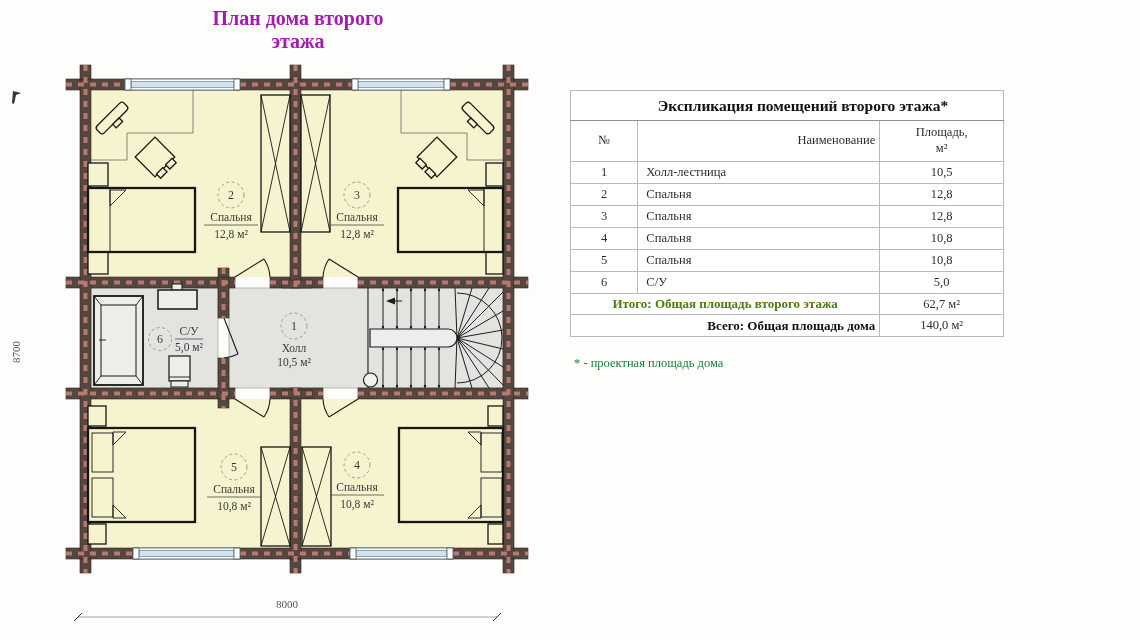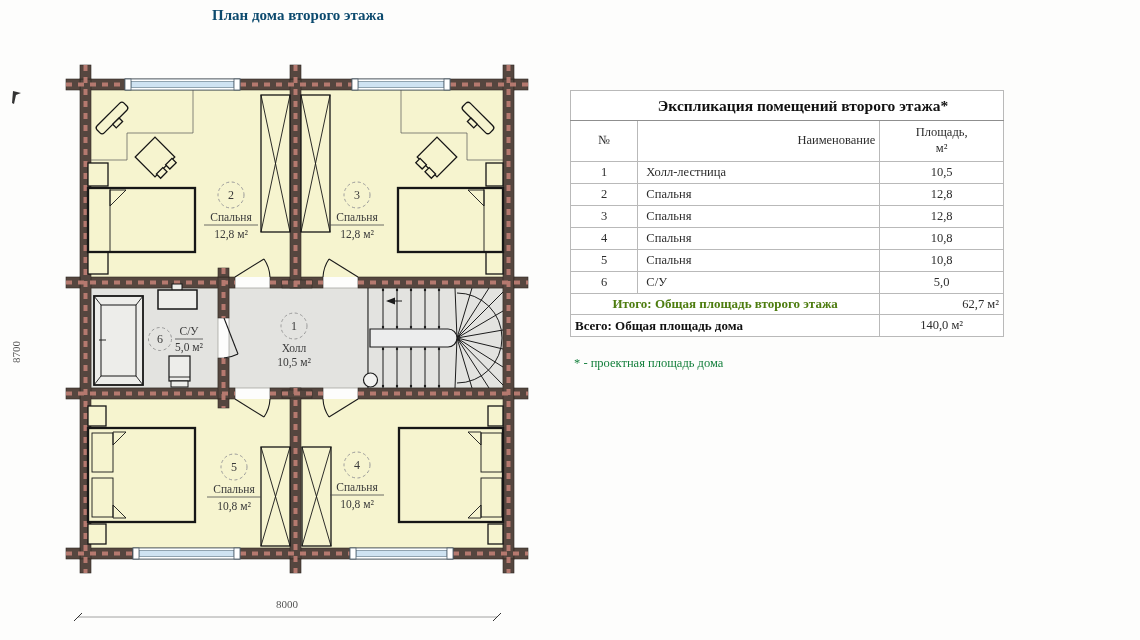--- a/index.html
+++ b/index.html
@@ -1,32 +1,32 @@
 <!DOCTYPE html>
 <html><head>
 <meta charset="utf-8">
 <style>
   html,body{margin:0;padding:0;background:#fff;}
   #stage{position:relative;width:1140px;height:640px;background:#fdfdfc;overflow:hidden;
          font-family:"Liberation Serif", "DejaVu Serif", serif;color:#222;}
   .abs{position:absolute;}
-  #plan-title{left:186px;top:7px;width:224px;text-align:center;font-size:15px;font-weight:bold;color:#0c4a6e;}
+  #plan-title{left:186px;top:7px;width:224px;text-align:center;font-size:20px;font-weight:bold;color:#a21caf;}
   
   #expl{left:570px;top:90px;width:434px;border-collapse:collapse;background:#fff;
         border:1.6px solid #8f8f8f;font-size:12.5px;color:#2d2d2d;}
   #expl td,#expl th{border:1px solid #b9b9b9;padding:0 4px;height:21px;font-weight:normal;}
   #expl .title-cell{border-bottom:1.6px solid #8f8f8f;font-size:15.5px;font-weight:bold;text-align:center;
         height:29px;color:#111;padding-left:36px;}
   #expl .hdr{text-align:center;font-size:12.5px;height:40px;line-height:1.25;}
   #expl .c-num{width:63px;text-align:center;}
   #expl .c-name{width:244px;text-align:left;padding-left:8px;}
   #expl .c-area{width:121px;text-align:center;}
   #expl .tot-label{font-weight:bold;text-align:center;font-size:13px;border-top:1.6px solid #8f8f8f;color:#4d7c0f;height:20px;}
-  #expl .tot-val{text-align:right;border-top:1.6px solid #8f8f8f;height:20px;}
-  #expl .tot2{font-weight:bold;text-align:left;font-size:13px;color:#111;height:20px;}
+  #expl .tot-val{text-align:center;border-top:1.6px solid #8f8f8f;height:20px;}
+  #expl .tot2{font-weight:bold;text-align:right;font-size:13px;color:#111;height:20px;}
   #footnote{left:574px;top:356px;font-size:12.5px;color:#15803d;}
   
   .floor-y{fill:#f6f4cf;}
   .floor-g{fill:#e3e3e0;stroke:#9a9a96;stroke-width:0.7;}
   .wall{fill:#55463f;stroke:#2f2823;stroke-width:0.6;}
   .wdash{stroke:#b5796f;stroke-width:4;stroke-dasharray:6 6;fill:none;}
   .furn{fill:#f6f4cf;stroke:#161616;stroke-width:1.3;}
   .furn-thick{fill:#f6f4cf;stroke:#161616;stroke-width:2.3;}
   .thin{fill:none;stroke:#161616;stroke-width:0.9;}
   .hair{fill:none;stroke:#555;stroke-width:0.7;}

